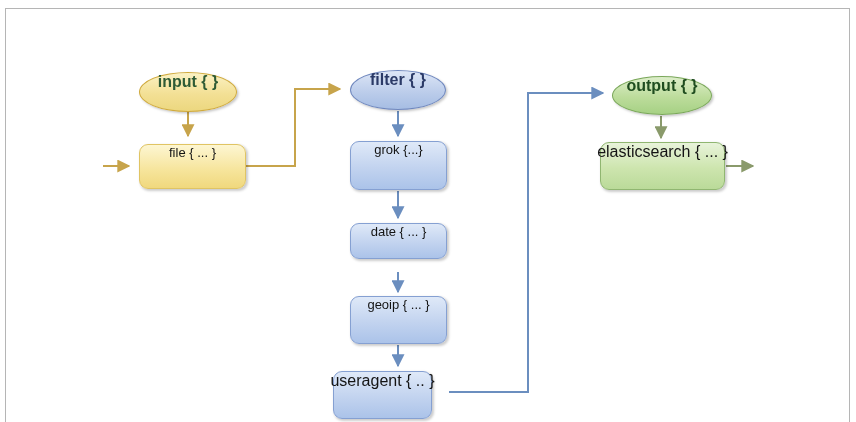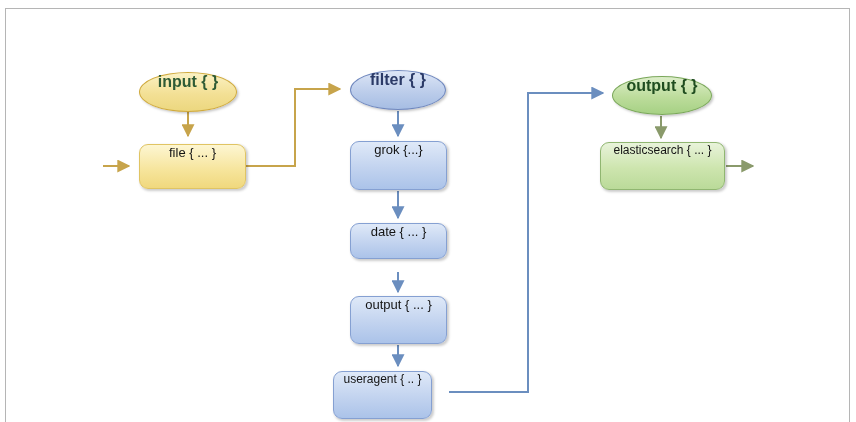--- a/index.html
+++ b/index.html
@@ -47,21 +47,21 @@
   }
   
   .ellipse-green {
     background:linear-gradient(180deg,#ddeeca 0%,#bcdc9b 55%,#a6d184 100%);
     border:1.5px solid #7aa75a; color:#1f4d1f;
   }
   .box-green {
     background:linear-gradient(180deg,#e8f3da 0%,#cde5ae 55%,#bada99 100%);
     border:1px solid #90b671;
   }
-  .small-text { font-size:12px; }
+  .small-text { font-size:16px; }
   svg.wires { position:absolute; left:0; top:0; pointer-events:none; }
   .watermark {
     position:absolute; top:384px; right:13px;
     font-size:16px; color:#9d9d9d; letter-spacing:0.5px;
   }
   .watermark-url {
     position:absolute; top:408px; right:2px;
     font-size:11px; color:#e7e7e7; letter-spacing:0.5px;
   }
 </style>
@@ -109,21 +109,21 @@
   <div class="node ellipse ellipse-blue" style="left:350px; top:70px; width:96px; height:40px;">
     <span>filter { }</span>
   </div>
   <div class="node box box-blue" style="left:350px; top:141px; width:97px; height:49px;">
     <span>grok {...}</span>
   </div>
   <div class="node box box-blue" style="left:350px; top:223px; width:97px; height:36px;">
     <span>date { ... }</span>
   </div>
   <div class="node box box-blue" style="left:350px; top:296px; width:97px; height:48px;">
-    <span>output { ... }</span>
+    <span>geoip { ... }</span>
   </div>
   <div class="node box box-blue small-text" style="left:333px; top:371px; width:99px; height:48px;">
     <span>useragent { .. }</span>
   </div>
 
   <div class="node ellipse ellipse-green" style="left:612px; top:76px; width:100px; height:39px;">
     <span>output { }</span>
   </div>
   <div class="node box box-green small-text" style="left:600px; top:142px; width:125px; height:48px;">
     <span>elasticsearch { ... }</span>

